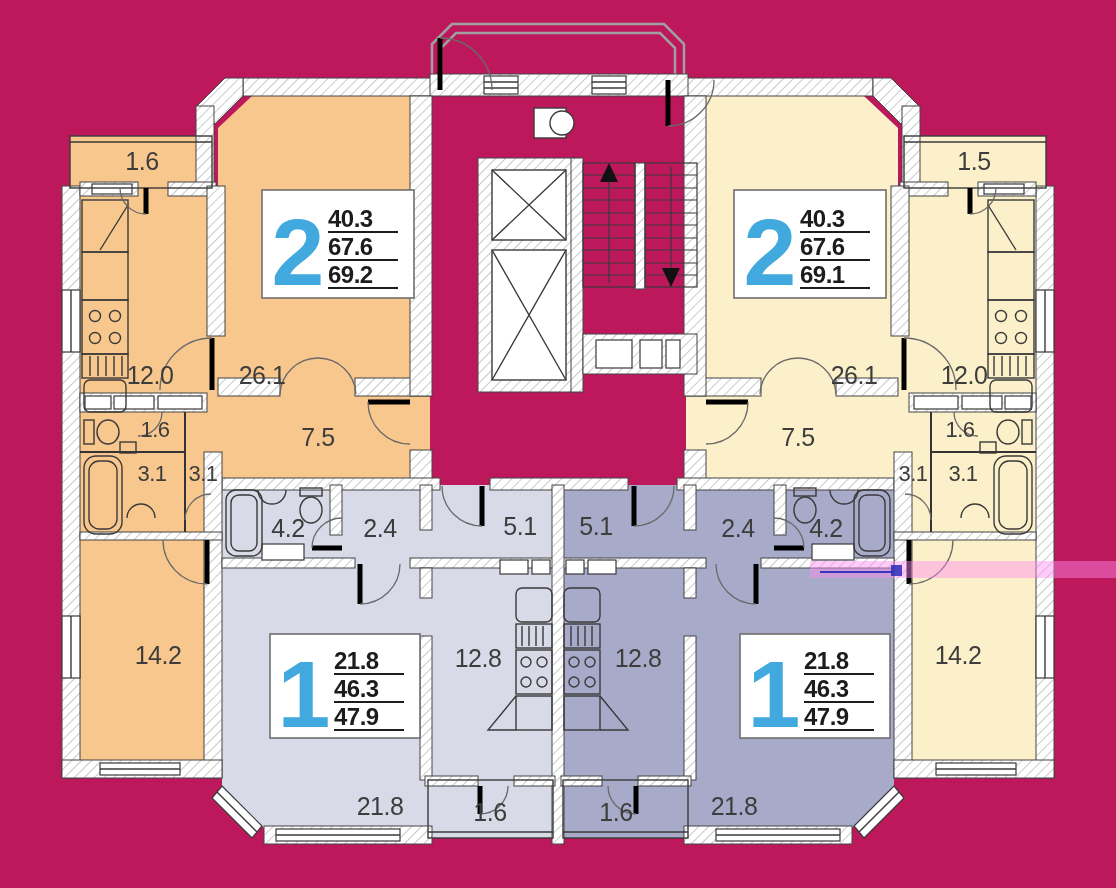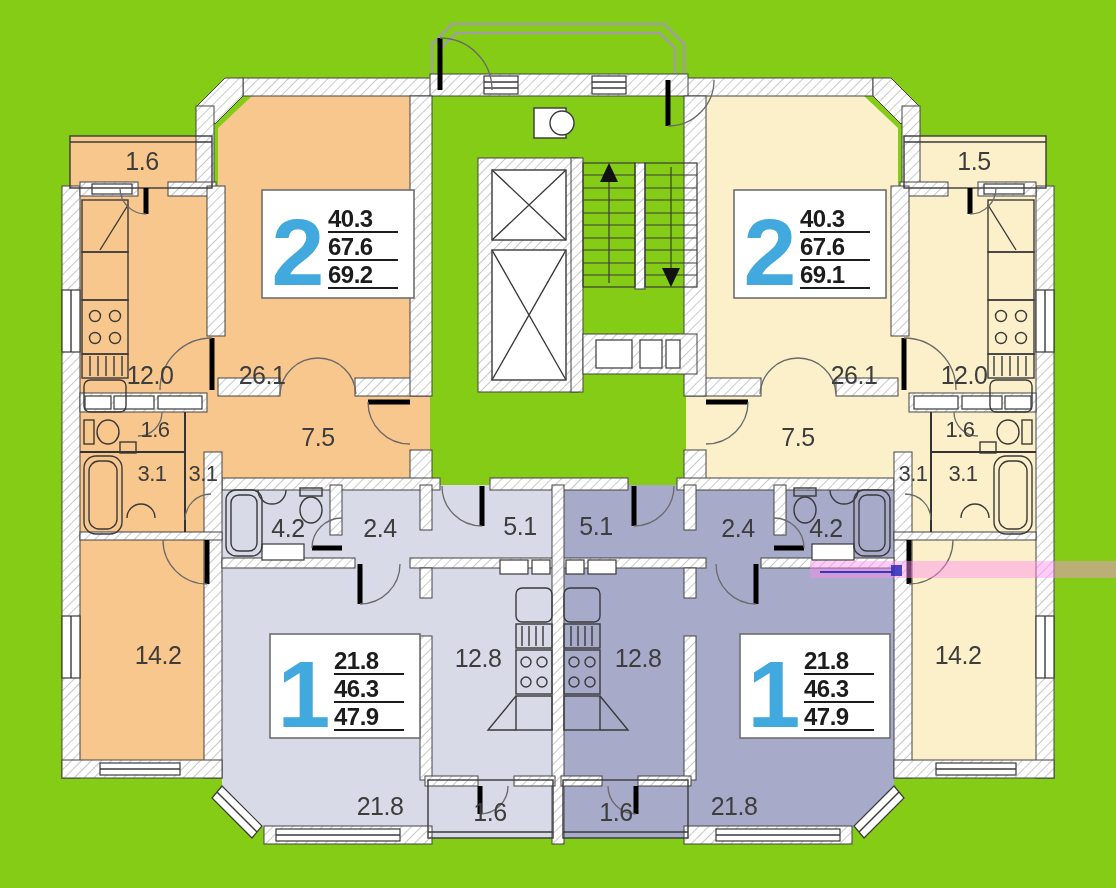--- a/index.html
+++ b/index.html
@@ -1,16 +1,16 @@
 <!DOCTYPE html>
 <html><head>
 <meta charset="utf-8">
 <style>
   html,body{margin:0;padding:0;background:#ffffff;}
-  .wrap{width:1116px;height:888px;position:relative;background:#84cc16;}
+  .wrap{width:1116px;height:888px;position:relative;background:#be185d;}
   svg{display:block;}
   .wall{fill:url(#hatch);stroke:#454545;stroke-width:1;}
   .win{fill:#ffffff;stroke:#3a3a3a;stroke-width:1.2;}
   .fix{fill:none;stroke:#3a3a3a;stroke-width:1.4;}
   .fixw{fill:#ffffff;stroke:#3a3a3a;stroke-width:1.4;}
   .arc{fill:none;stroke:#6a6a6a;stroke-width:1.3;}
   .leaf{stroke:#000000;stroke-width:5;stroke-linecap:butt;}
   .thin{stroke:#333333;stroke-width:2;}
   .room-lbl{font-family:"Liberation Sans",sans-serif;font-size:25px;fill:#3d3d3d;text-anchor:middle;letter-spacing:-0.5px;}
   .room-lbl.sm{font-size:22px;}

